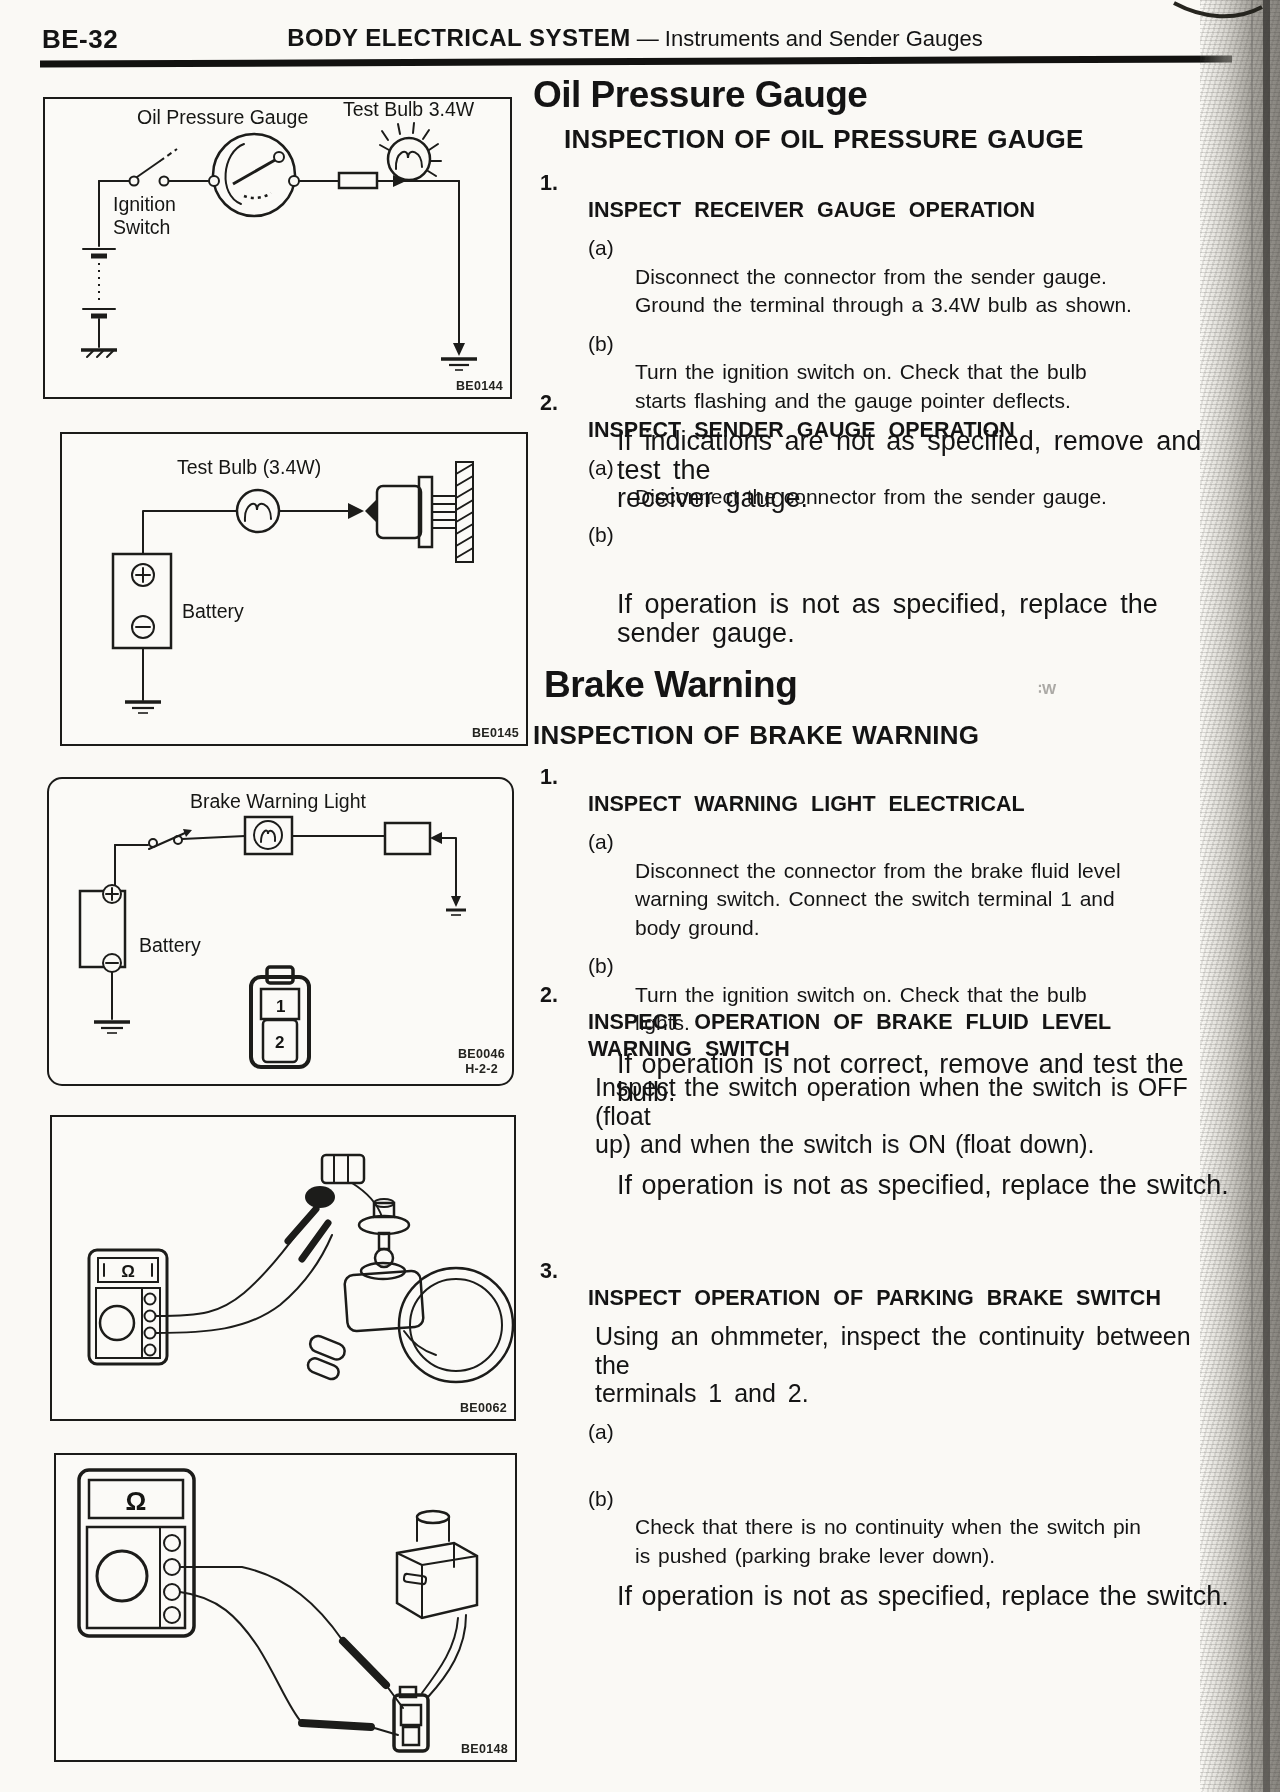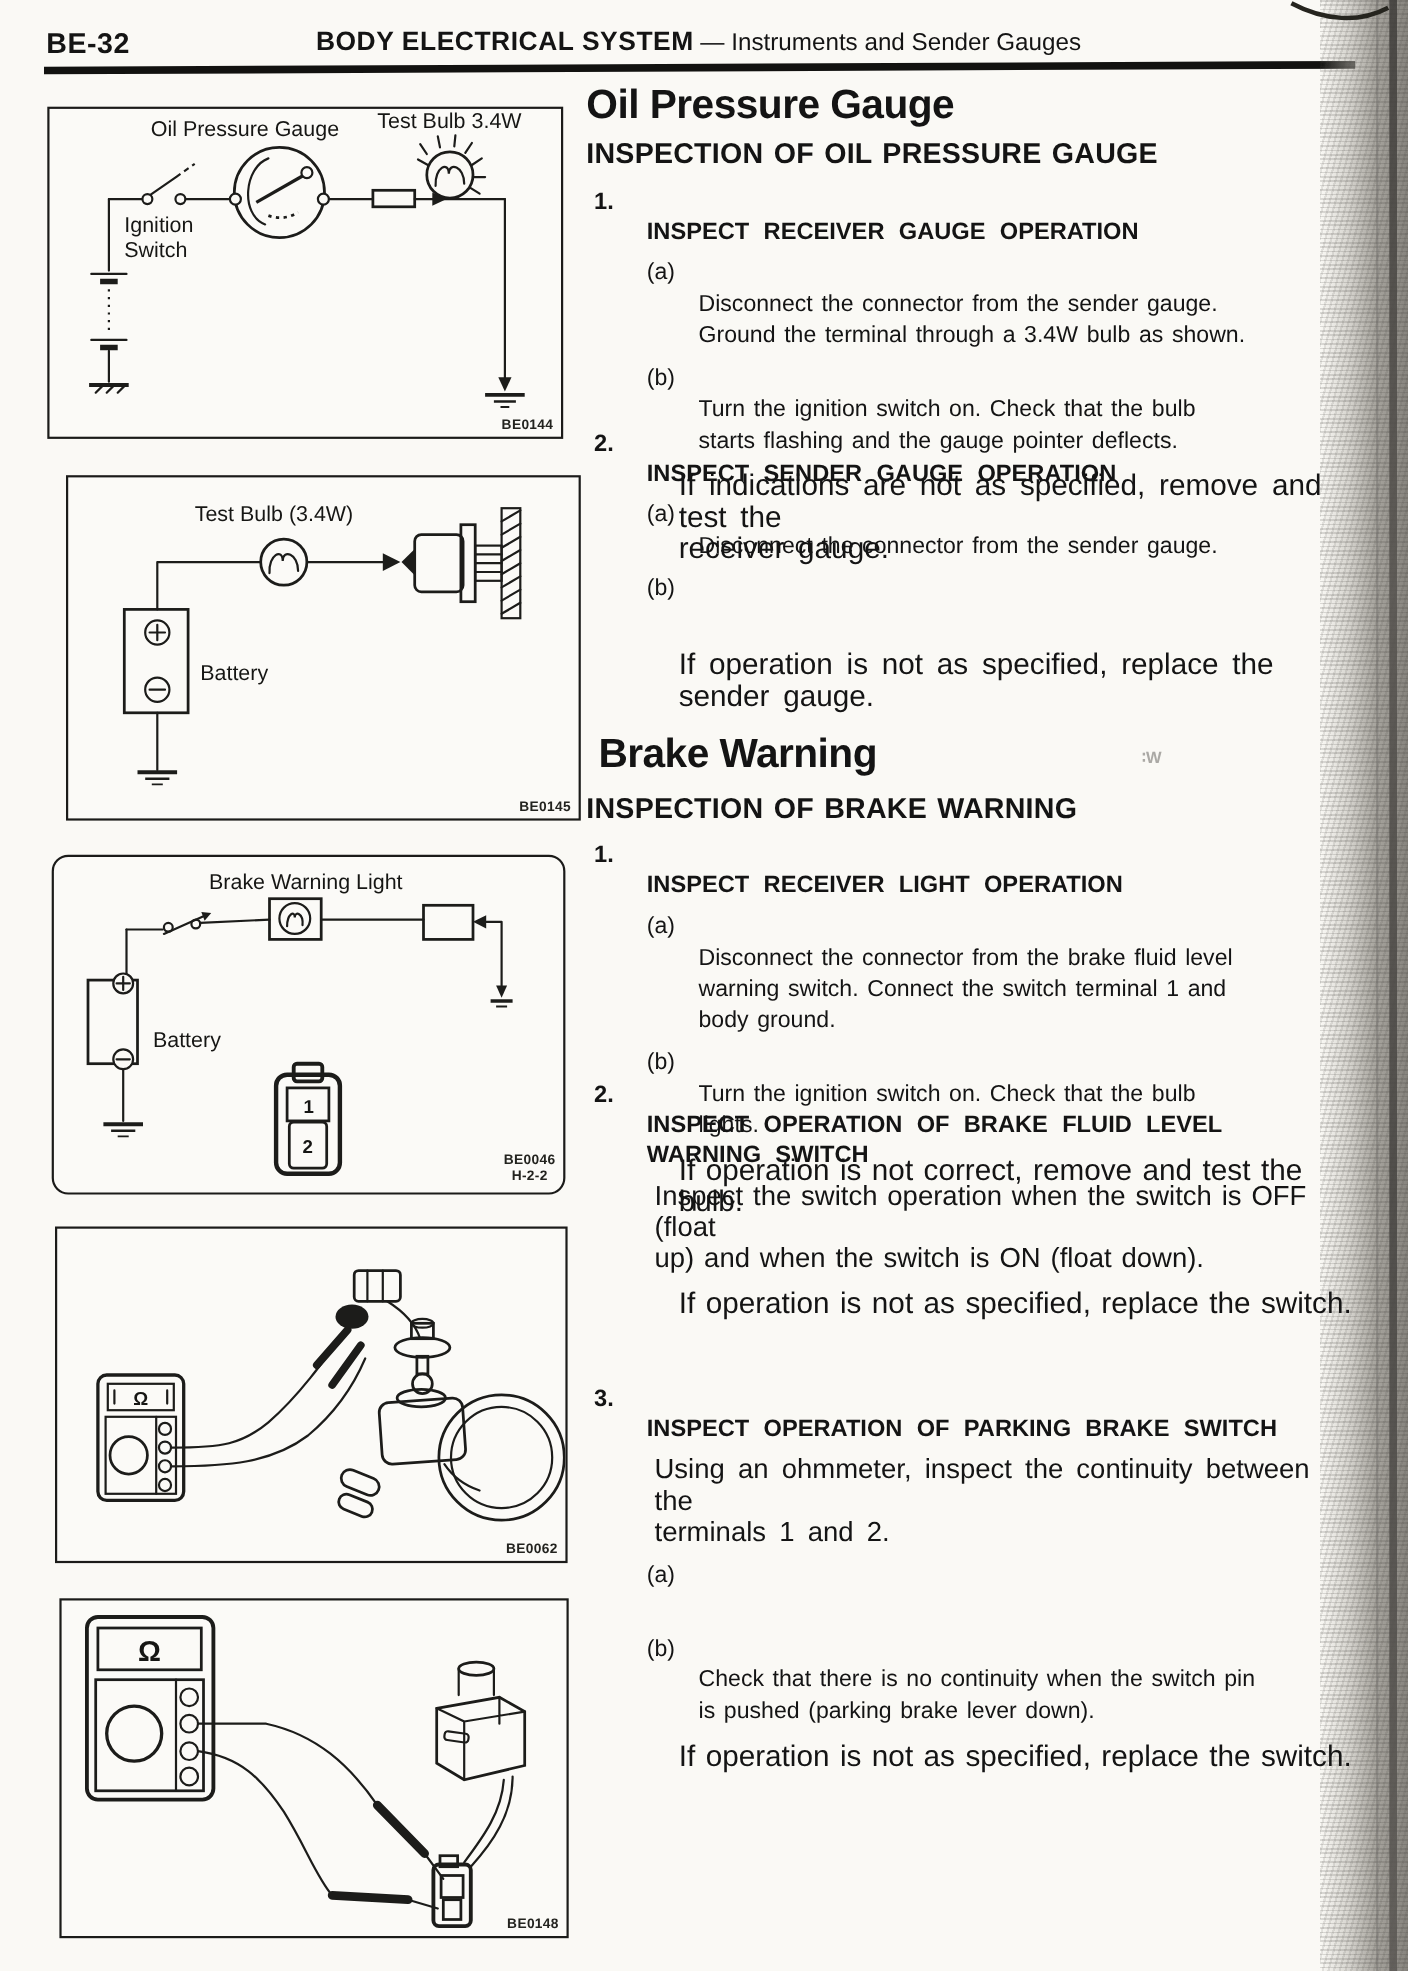--- a/index.html
+++ b/index.html
@@ -287,21 +287,21 @@
       <rect x="344" y="232" width="16" height="10" stroke="#1c1c1a" stroke-width="2.5" fill="none"></rect>
       <rect x="338" y="240" width="34" height="56" rx="5" stroke="#1c1c1a" stroke-width="3.5" fill="none"></rect>
       <rect x="345" y="250" width="20" height="20" stroke="#1c1c1a" stroke-width="2.5" fill="none"></rect>
       <rect x="347" y="272" width="16" height="18" stroke="#1c1c1a" stroke-width="2.5" fill="none"></rect>
     </g>
   </svg>
   <div class="fig-code">BE0148</div>
 </div>
 
 <div class="blk sec-title" style="top:74px;">Oil Pressure Gauge</div>
-<div class="blk sec-head" style="top:124px;">INSPECTION OF OIL PRESSURE GAUGE</div>
+<div class="blk sec-head" style="top:124px;margin-left:31px;">INSPECTION OF OIL PRESSURE GAUGE</div>
 
 <div class="blk" style="top:170px;">
   <div class="item-head">
     <span class="item-num">1.</span><span>INSPECT RECEIVER GAUGE OPERATION</span>
   </div>
   <div class="sub">
     <span class="sub-label">(a)</span><span>Disconnect the connector from the sender gauge.
 Ground the terminal through a 3.4W bulb as shown.</span>
   </div>
   <div class="sub">
@@ -323,21 +323,21 @@
     <span class="sub-label">(b)</span>
   </div>
   <div class="note wide">If operation is not as specified, replace the sender gauge.</div>
 </div>
 
 <div class="blk sec-title" style="top:664px;margin-left:11px;">Brake Warning</div>
 <div class="blk sec-head" style="top:720px;">INSPECTION OF BRAKE WARNING</div>
 
 <div class="blk" style="top:764px;">
   <div class="item-head">
-    <span class="item-num">1.</span><span>INSPECT RECEIVER LIGHT OPERATION</span>
+    <span class="item-num">1.</span><span>INSPECT WARNING LIGHT ELECTRICAL</span>
   </div>
   <div class="sub">
     <span class="sub-label">(a)</span><span>Disconnect the connector from the brake fluid level
 warning switch. Connect the switch terminal 1 and
 body ground.</span>
   </div>
   <div class="sub">
     <span class="sub-label">(b)</span><span>Turn the ignition switch on. Check that the bulb
 lights.</span>
   </div>

